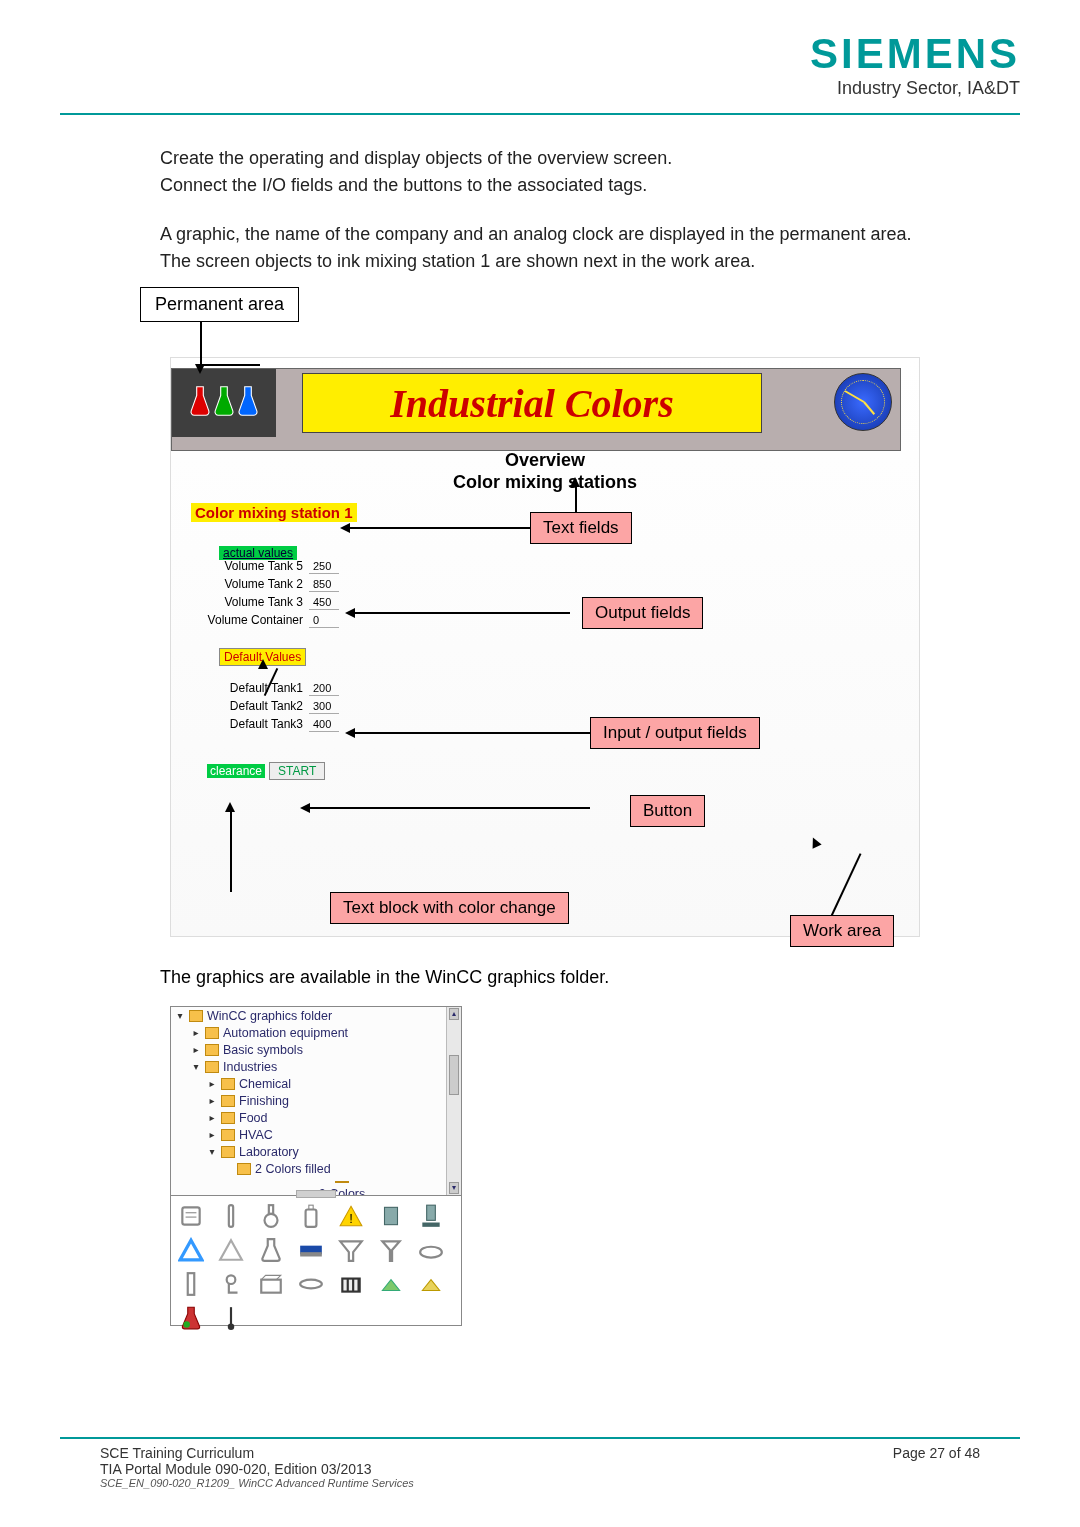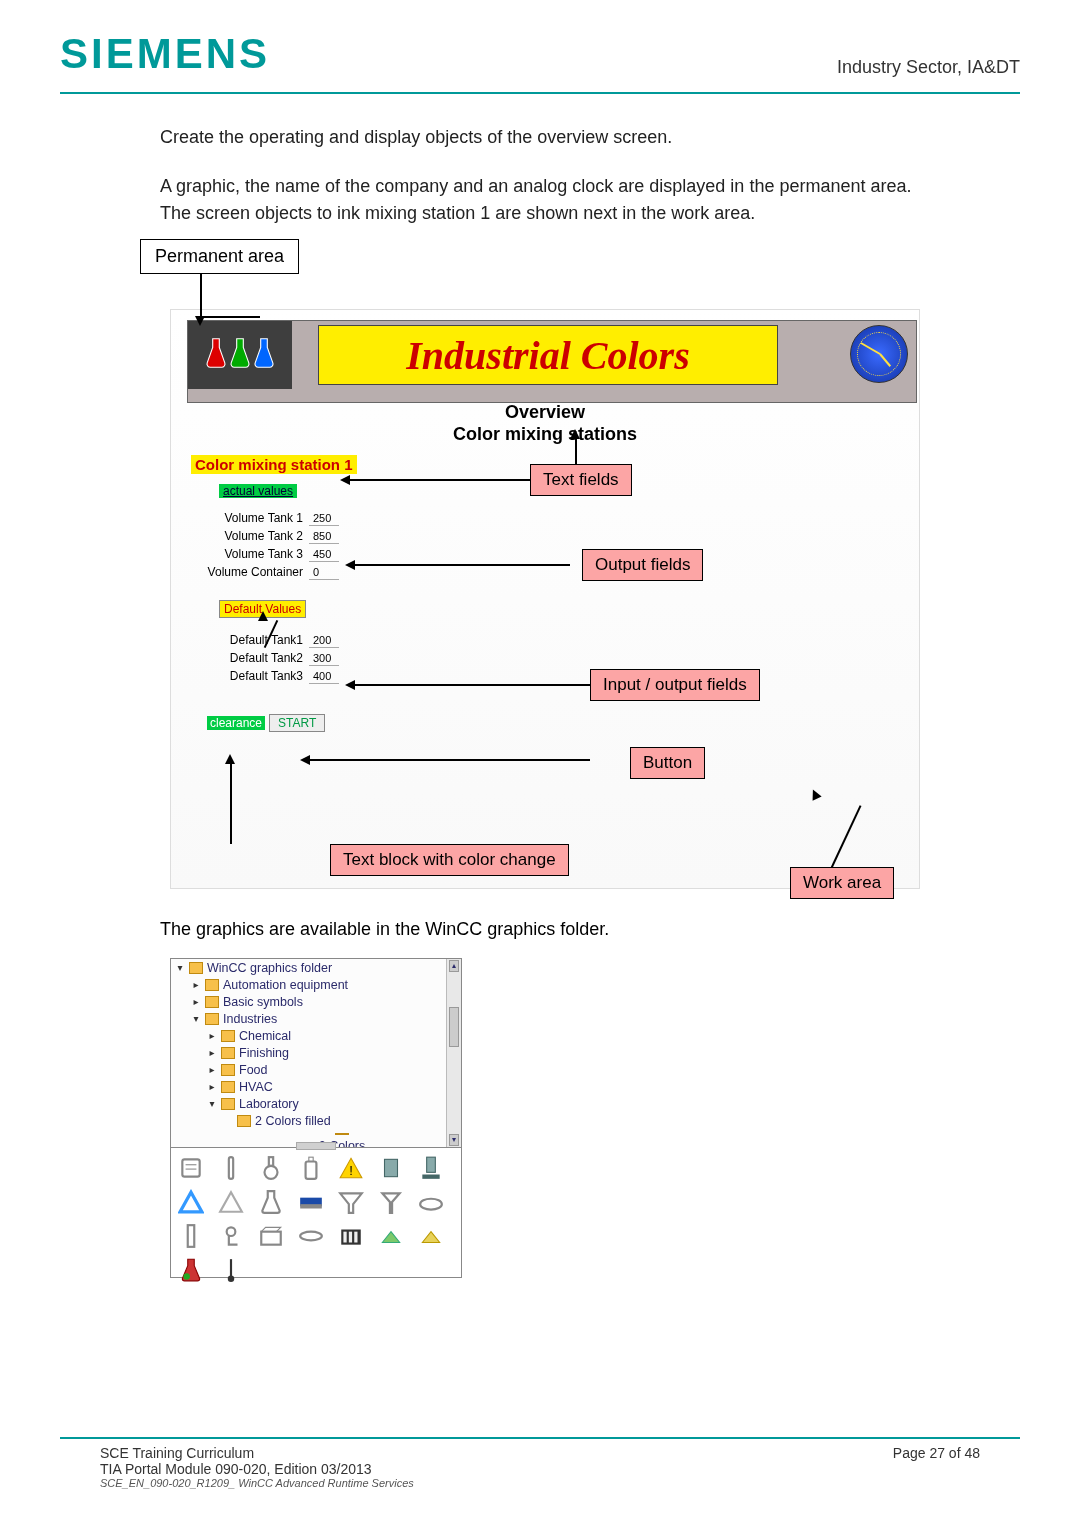--- a/index.html
+++ b/index.html
@@ -1,50 +1,50 @@
 <!DOCTYPE html>
 <html><head>
 <meta charset="utf-8">
 <style>
   * { box-sizing: border-box; margin: 0; padding: 0; }
   body { width: 1080px; height: 1527px; font-family: Arial, sans-serif; background: #fff; position: relative; }
 
   
-  .header { padding: 30px 60px 10px 60px; display: flex; justify-content: space-between; align-items: flex-end; }
+  .header { padding: 30px 60px 10px 60px; display: flex; justify-content: space-between; align-items: flex-end; flex-direction: column; }
   .logo { font-family: Arial, sans-serif; font-weight: 900; font-size: 42px; color: #009999; letter-spacing: 3px; }
   .sector { font-size: 18px; color: #333; }
   .hr-main { margin: 4px 60px 0 60px; border: none; border-top: 2px solid #009999; }
 
   
   .content { padding: 30px 60px 0 160px; }
   .para { font-size: 18px; color: #222; line-height: 1.5; margin-bottom: 22px; }
 
   
   .figure { margin: 0 60px 0 130px; position: relative; width: 820px; height: 650px; }
 
   .perm-label { position: absolute; left: 10px; top: -10px; border: 1.5px solid #000; padding: 6px 14px; font-size: 18px; background: #fff; z-index: 10; }
 
   
   .hmi { position: absolute; left: 40px; top: 60px; width: 750px; height: 580px; background: linear-gradient(#fff,#f9f9f9); border: 1px solid #ddd; }
 
-  .strip { position: absolute; left: 16px; top: 10px; width: 730px; height: 83px; background: #b8aeae; border: 1px solid #666; }
+  .strip { position: absolute; left: 0; top: 10px; width: 730px; height: 83px; background: #b8aeae; border: 1px solid #666; }
   .strip-icon { position: absolute; left: 0; top: 0; width: 104px; height: 68px; background: #3e3e3e; display:flex; align-items:center; justify-content:center; }
   .flask { display:inline-block; margin:0 1px; }
   .flask svg { width: 22px; height: 34px; }
   .strip-banner { position: absolute; left: 130px; top: 4px; width: 460px; height: 60px; background: #ffee00; border: 1px solid #444; display:flex; align-items:center; justify-content:center; font-family: 'Times New Roman', serif; font-weight: bold; font-style: italic; font-size: 40px; color: #cc0000; }
   .clock { position: absolute; right: 8px; top: 4px; width: 58px; height: 58px; border-radius: 50%; background: radial-gradient(#3a6aff,#1030a0); border: 1px solid #333; }
   .clock::before { content:""; position:absolute; inset:6px; border-radius:50%; border:1px dotted #ffe040; }
   .clock .hand { position:absolute; left:50%; top:50%; width:2px; height:18px; background:#ffe040; transform-origin:top; }
   .clock .h1 { transform: rotate(120deg); height:22px; }
   .clock .h2 { transform: rotate(-40deg); height:16px; }
 
   .ov-title { position: absolute; left: 0; top: 92px; width: 100%; text-align: center; font-weight: bold; font-size: 18px; line-height: 1.2; color: #000; }
 
   .sec-title { position: absolute; left: 20px; top: 145px; background: #ffee00; color: #cc0000; font-weight: bold; font-size: 15px; padding: 1px 4px; }
-  .sec-actual { position: absolute; left: 48px; top: 174px; background: #00cc44; color: #003; font-size: 12px; padding: 0 4px; text-decoration: underline; }
+  .sec-actual { position: absolute; left: 48px; top: 188px; background: #00cc44; color: #003; font-size: 12px; padding: 0 4px; text-decoration: underline; }
 
   .vals { position: absolute; left: 24px; font-size: 13px; color: #000; }
   .vals td { padding: 1px 4px; }
   .vals .lbl { text-align: right; width: 110px; font-size: 12px; }
   .vals .num { border-bottom: 1px solid #aaa; width: 30px; text-align: left; font-size: 11px; }
   .vals1 { top: 198px; }
   .dflt-btn { position: absolute; left: 48px; top: 290px; background: #ffee00; color: #cc0000; font-size: 12px; border: 1px solid #888; padding: 1px 4px; }
   .vals2 { top: 320px; }
 
   .start-row { position: absolute; left: 36px; top: 404px; display:flex; align-items:center; gap:4px; }
@@ -102,20 +102,21 @@
 
 <div class="header">
   <div class="logo">SIEMENS</div>
   <div class="sector">Industry Sector, IA&amp;DT</div>
 </div>
 <hr class="hr-main">
 
 <div class="content">
   <p class="para">
     <span>Create the operating and display objects of the overview screen.</span><br>
+    <span>Connect the I/O fields and the buttons to the associated tags.</span>
   </p>
   <p class="para">
     <span>A graphic, the name of the company and an analog clock are displayed in the permanent area.</span><br>
     <span>The screen objects to ink mixing station 1 are shown next in the work area.</span>
   </p>
 </div>
 
 <div class="figure">
   <div class="perm-label">Permanent area</div>
 
@@ -147,21 +148,21 @@
       <span>Overview</span><br>
       <span>Color mixing stations</span>
     </div>
 
     <div class="sec-title">Color mixing station 1</div>
     <div class="sec-actual">actual values</div>
 
     <table class="vals vals1">
       <tbody>
           <tr>
-            <td class="lbl">Volume Tank 1</td>
+            <td class="lbl">Volume Tank 5</td>
             <td class="num">250</td>
           </tr>
       <tr>
             <td class="lbl">Volume Tank 2</td>
             <td class="num">850</td>
           </tr>
       <tr>
             <td class="lbl">Volume Tank 3</td>
             <td class="num">450</td>
           </tr>

